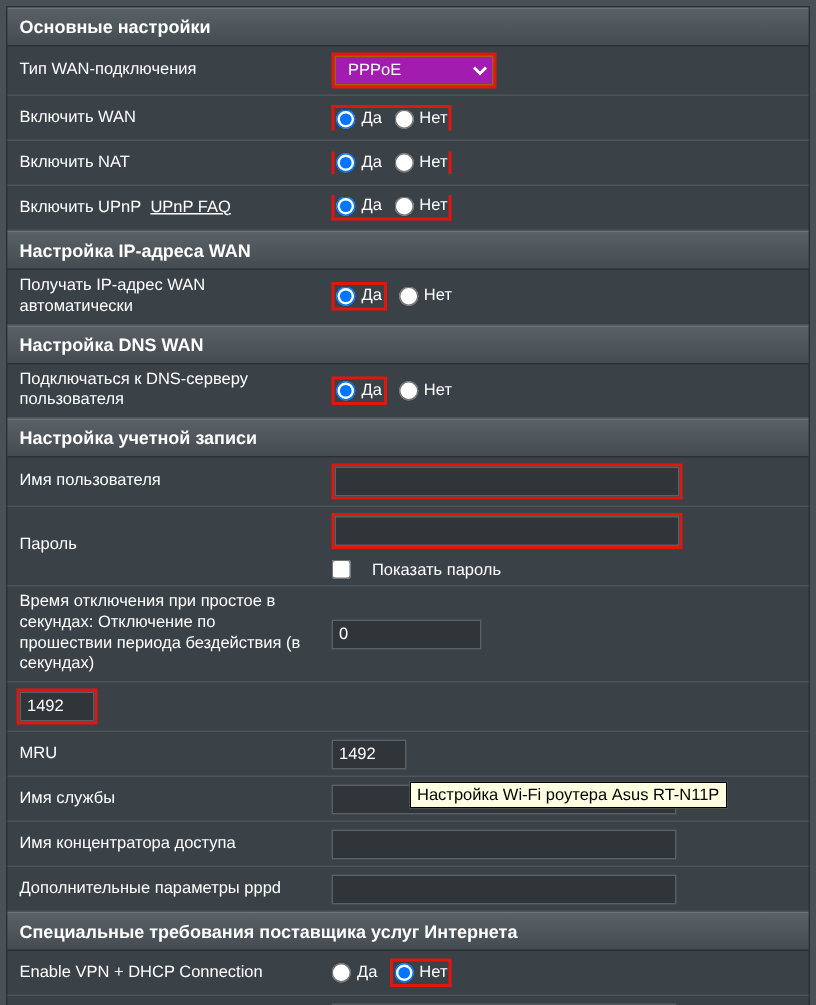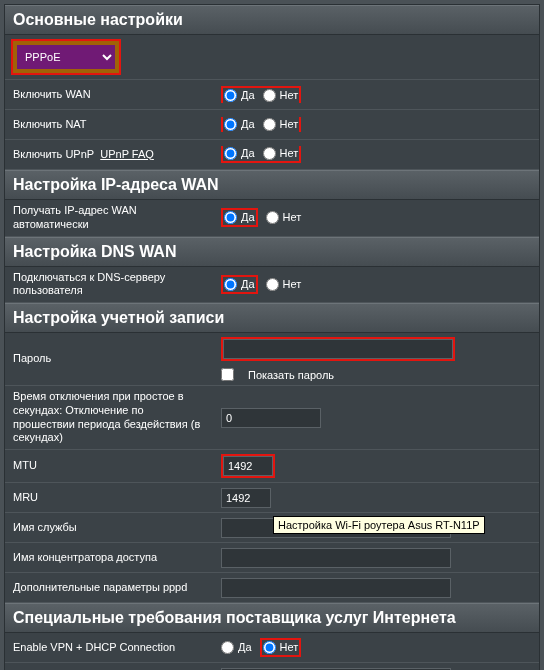--- a/index.html
+++ b/index.html
@@ -14,21 +14,21 @@
     padding: 4px;
   }
   .panel {
     background: #3b4247;
     border: 1px solid #2a3034;
   }
   .section-header {
     background: linear-gradient(#5a6166, #454c51);
     padding: 5px 8px;
     font-weight: bold;
-    font-size: 16px;
+    font-size: 12px;
     border-top: 1px solid #6d7479;
     border-bottom: 1px solid #2a3034;
   }
   .row {
     display: flex;
     align-items: center;
     border-bottom: 1px solid #4e555a;
     min-height: 30px;
   }
   .label-cell {
@@ -38,24 +38,24 @@
     line-height: 1.25;
   }
   .value-cell {
     flex: 1;
     padding: 4px 6px;
     display: flex;
     align-items: center;
     gap: 4px;
   }
   select {
-    background: #701a75;
+    background: #a21caf;
     color: #fff;
-    border: 4px solid #a16207;
-    height: 32px;
+    border: 1px solid #a16207;
+    height: 20px;
     font-size: 11px;
     padding: 1px 4px;
   }
   input[type=text] {
     background: #2f3539;
     color: #fff;
     border: 1px solid #5a6166;
     height: 20px;
     font-size: 11px;
     padding: 1px 4px;
@@ -79,20 +79,21 @@
   .multi-row .value-cell { flex-direction: column; align-items: flex-start; gap: 3px; }
 </style>
 </head>
 <body>
 
 <div class="panel">
 
   <div class="section-header">Основные настройки</div>
 
   <div class="row">
+    <div class="label-cell">Тип WAN-подключения</div>
     <div class="value-cell">
       <span class="hl-wide">
         <select style="width:106px">
           <option>PPPoE</option>
         </select>
       </span>
     </div>
   </div>
 
   <div class="row">
@@ -186,41 +187,46 @@
         <span class="radio-pair">
             <input type="radio" style="">
             <span>Нет</span>
           </span>
       </span>
     </div>
   </div>
 
   <div class="section-header">Настройка учетной записи</div>
 
+  <div class="row">
+    <div class="label-cell">Имя пользователя</div>
+    <div class="value-cell">
+      <span class="hl-wide"><input type="text" style="width: 230px;" value=""></span>
+    </div>
+  </div>
 
   <div class="row multi-row">
     <div class="label-cell">Пароль</div>
     <div class="value-cell">
       <span class="hl-wide"><input type="text" style="width: 230px;" value=""></span>
       <span class="show-pass">
         <input type="checkbox" style="">
         <span>Показать пароль</span>
       </span>
     </div>
   </div>
 
   <div class="row">
     <div class="label-cell">Время отключения при простое в секундах: Отключение по прошествии периода бездействия (в секундах)</div>
     <div class="value-cell">
       <input type="text" style="width: 100px;" value="0">
     </div>
   </div>
 
   <div class="row">
-    <div class="label-cell">MTU</div>
     <div class="value-cell">
       <span class="hl-wide"><input type="text" style="width: 50px;" value="1492"></span>
     </div>
   </div>
 
   <div class="row">
     <div class="label-cell">MRU</div>
     <div class="value-cell">
       <input type="text" style="width: 50px;" value="1492">
     </div>

